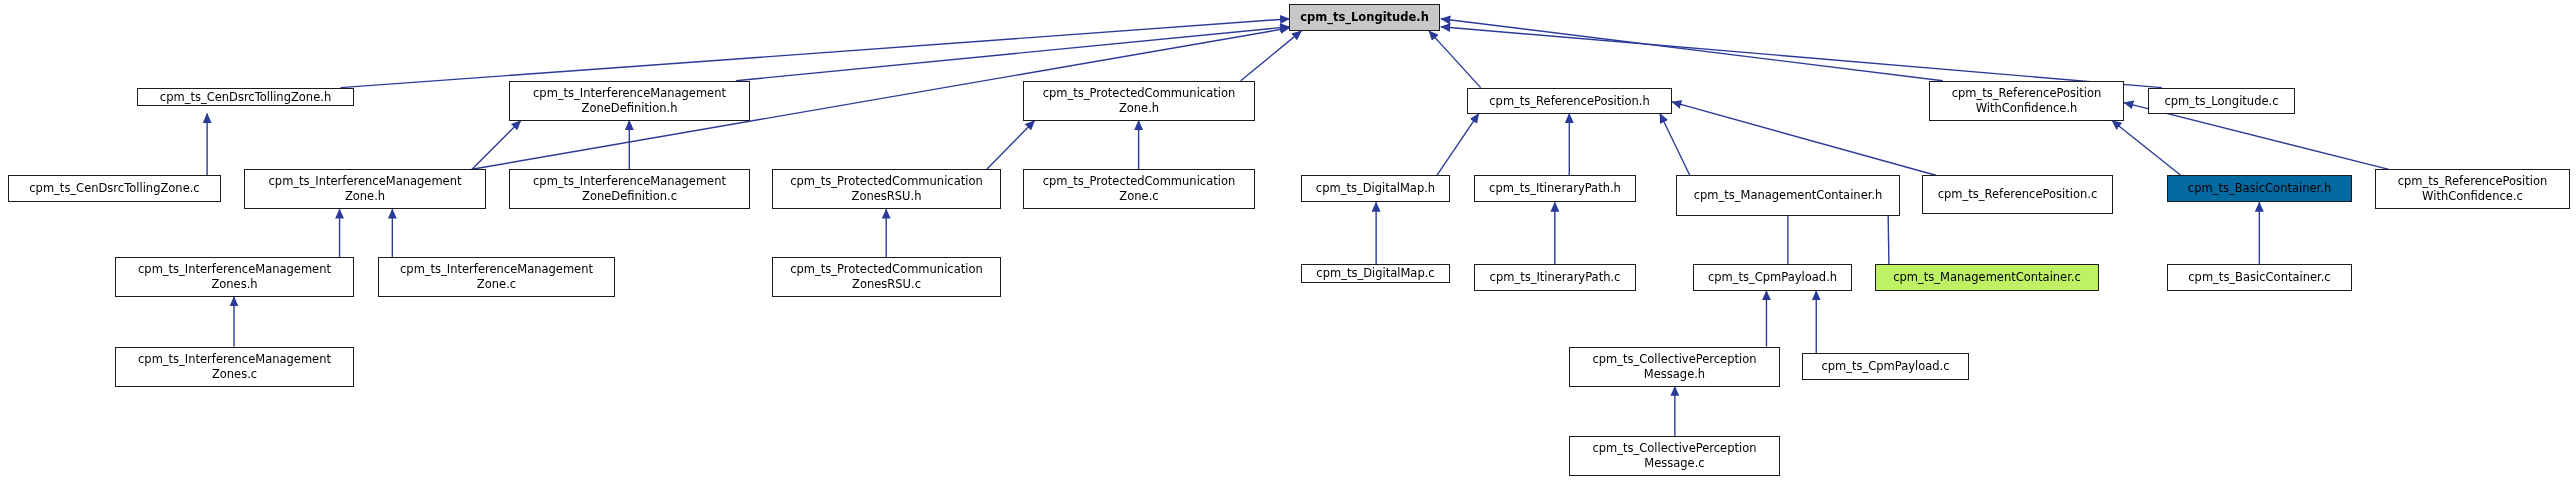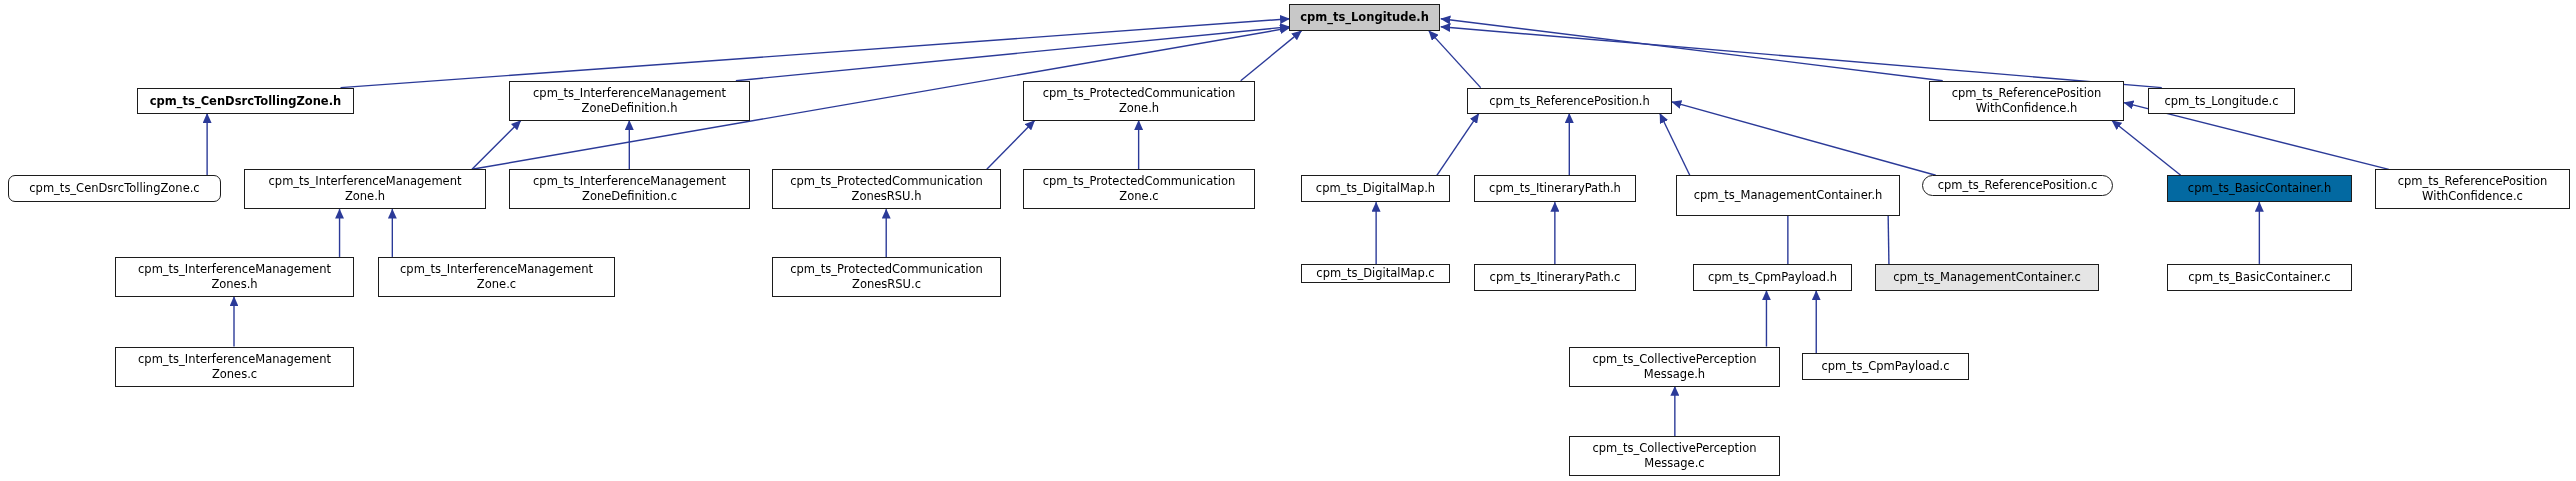--- a/index.html
+++ b/index.html
@@ -77,55 +77,55 @@
       <line x1="1795.5" y1="265" x2="1795.5" y2="203" stroke="#2b3a98" stroke-width="1.4" marker-end="url(#arrowhead)"></line>
       <line x1="1897" y1="265" x2="1896" y2="203" stroke="#2b3a98" stroke-width="1.4" marker-end="url(#arrowhead)"></line>
       <line x1="1774" y1="348" x2="1774" y2="292" stroke="#2b3a98" stroke-width="1.4" marker-end="url(#arrowhead)"></line>
       <line x1="1824" y1="355" x2="1824" y2="292" stroke="#2b3a98" stroke-width="1.4" marker-end="url(#arrowhead)"></line>
       <line x1="1682" y1="438" x2="1682" y2="388" stroke="#2b3a98" stroke-width="1.4" marker-end="url(#arrowhead)"></line>
       <line x1="2190" y1="176" x2="2121" y2="121" stroke="#2b3a98" stroke-width="1.4" marker-end="url(#arrowhead)"></line>
       <line x1="2399" y1="170" x2="2133" y2="103" stroke="#2b3a98" stroke-width="1.4" marker-end="url(#arrowhead)"></line>
       <line x1="2269" y1="265" x2="2269" y2="203" stroke="#2b3a98" stroke-width="1.4" marker-end="url(#arrowhead)"></line>
     </svg>
 <div class="node root" style="left: 1289px; top: 4px; width: 151px; height: 27px; border-color: rgb(28, 28, 28); background: rgb(200, 200, 200); color: rgb(0, 0, 0); font-weight: bold;">cpm_ts_Longitude.h</div>
-    <div class="node" style="left: 137px; top: 88px; width: 217px; height: 26px; border-color: rgb(28, 28, 28); background: rgb(255, 255, 255); color: rgb(0, 0, 0); font-weight: bold;">cpm_ts_CenDsrcTollingZone.h</div>
+    <div class="node" style="left: 137px; top: 88px; width: 217px; height: 18px; border-color: rgb(28, 28, 28); background: rgb(255, 255, 255); color: rgb(0, 0, 0);">cpm_ts_CenDsrcTollingZone.h</div>
     <div class="node" style="left: 509px; top: 81px; width: 241px; height: 40px; border-color: rgb(28, 28, 28); background: rgb(255, 255, 255); color: rgb(0, 0, 0);">cpm_ts_InterferenceManagement
 ZoneDefinition.h</div>
     <div class="node" style="left: 1023px; top: 81px; width: 232px; height: 40px; border-color: rgb(28, 28, 28); background: rgb(255, 255, 255); color: rgb(0, 0, 0);">cpm_ts_ProtectedCommunication
 Zone.h</div>
     <div class="node" style="left: 1467px; top: 88px; width: 205px; height: 26px; border-color: rgb(28, 28, 28); background: rgb(255, 255, 255); color: rgb(0, 0, 0);">cpm_ts_ReferencePosition.h</div>
     <div class="node" style="left: 1929px; top: 81px; width: 195px; height: 40px; border-color: rgb(28, 28, 28); background: rgb(255, 255, 255); color: rgb(0, 0, 0);">cpm_ts_ReferencePosition
 WithConfidence.h</div>
     <div class="node" style="left: 2148px; top: 88px; width: 147px; height: 26px; border-color: rgb(28, 28, 28); background: rgb(255, 255, 255); color: rgb(0, 0, 0);">cpm_ts_Longitude.c</div>
-    <div class="node" style="left: 8px; top: 175px; width: 213px; height: 27px; border-color: rgb(28, 28, 28); background: rgb(255, 255, 255); color: rgb(0, 0, 0); border-radius: 7px;">cpm_ts_CenDsrcTollingZone.c</div>
+    <div class="node" style="left: 8px; top: 175px; width: 213px; height: 27px; border-color: rgb(28, 28, 28); background: rgb(255, 255, 255); color: rgb(0, 0, 0);">cpm_ts_CenDsrcTollingZone.c</div>
     <div class="node" style="left: 244px; top: 169px; width: 242px; height: 40px; border-color: rgb(28, 28, 28); background: rgb(255, 255, 255); color: rgb(0, 0, 0);">cpm_ts_InterferenceManagement
 Zone.h</div>
     <div class="node" style="left: 509px; top: 169px; width: 241px; height: 40px; border-color: rgb(28, 28, 28); background: rgb(255, 255, 255); color: rgb(0, 0, 0);">cpm_ts_InterferenceManagement
 ZoneDefinition.c</div>
     <div class="node" style="left: 772px; top: 169px; width: 229px; height: 40px; border-color: rgb(28, 28, 28); background: rgb(255, 255, 255); color: rgb(0, 0, 0);">cpm_ts_ProtectedCommunication
 ZonesRSU.h</div>
     <div class="node" style="left: 1023px; top: 169px; width: 232px; height: 40px; border-color: rgb(28, 28, 28); background: rgb(255, 255, 255); color: rgb(0, 0, 0);">cpm_ts_ProtectedCommunication
 Zone.c</div>
     <div class="node" style="left: 1301px; top: 175px; width: 149px; height: 27px; border-color: rgb(28, 28, 28); background: rgb(255, 255, 255); color: rgb(0, 0, 0);">cpm_ts_DigitalMap.h</div>
     <div class="node" style="left: 1474px; top: 175px; width: 162px; height: 27px; border-color: rgb(28, 28, 28); background: rgb(255, 255, 255); color: rgb(0, 0, 0);">cpm_ts_ItineraryPath.h</div>
     <div class="node" style="left: 1676px; top: 175px; width: 224px; height: 41px; border-color: rgb(28, 28, 28); background: rgb(255, 255, 255); color: rgb(0, 0, 0);">cpm_ts_ManagementContainer.h</div>
-    <div class="node" style="left: 1922px; top: 175px; width: 191px; height: 21px; border-color: rgb(28, 28, 28); background: rgb(255, 255, 255); color: rgb(0, 0, 0); border-radius: 11px;">cpm_ts_ReferencePosition.c</div>
+    <div class="node" style="left: 1922px; top: 175px; width: 191px; height: 39px; border-color: rgb(28, 28, 28); background: rgb(255, 255, 255); color: rgb(0, 0, 0);">cpm_ts_ReferencePosition.c</div>
     <div class="node" style="left: 2167px; top: 175px; width: 185px; height: 27px; border-color: rgb(28, 28, 28); background: #0369a1; color: rgb(0, 0, 0);">cpm_ts_BasicContainer.h</div>
     <div class="node" style="left: 2375px; top: 169px; width: 195px; height: 40px; border-color: rgb(28, 28, 28); background: rgb(255, 255, 255); color: rgb(0, 0, 0);">cpm_ts_ReferencePosition
 WithConfidence.c</div>
     <div class="node" style="left: 115px; top: 257px; width: 239px; height: 40px; border-color: rgb(28, 28, 28); background: rgb(255, 255, 255); color: rgb(0, 0, 0);">cpm_ts_InterferenceManagement
 Zones.h</div>
     <div class="node" style="left: 378px; top: 257px; width: 237px; height: 40px; border-color: rgb(28, 28, 28); background: rgb(255, 255, 255); color: rgb(0, 0, 0);">cpm_ts_InterferenceManagement
 Zone.c</div>
     <div class="node" style="left: 772px; top: 257px; width: 229px; height: 40px; border-color: rgb(28, 28, 28); background: rgb(255, 255, 255); color: rgb(0, 0, 0);">cpm_ts_ProtectedCommunication
 ZonesRSU.c</div>
     <div class="node" style="left: 1301px; top: 264px; width: 149px; height: 19px; border-color: rgb(28, 28, 28); background: rgb(255, 255, 255); color: rgb(0, 0, 0);">cpm_ts_DigitalMap.c</div>
     <div class="node" style="left: 1474px; top: 264px; width: 162px; height: 27px; border-color: rgb(28, 28, 28); background: rgb(255, 255, 255); color: rgb(0, 0, 0);">cpm_ts_ItineraryPath.c</div>
     <div class="node" style="left: 1693px; top: 264px; width: 159px; height: 27px; border-color: rgb(28, 28, 28); background: rgb(255, 255, 255); color: rgb(0, 0, 0);">cpm_ts_CpmPayload.h</div>
-    <div class="node" style="left: 1875px; top: 264px; width: 224px; height: 27px; border-color: rgb(28, 28, 28); background: #e5e5e5; color: rgb(0, 0, 0);">cpm_ts_ManagementContainer.c</div>
+    <div class="node" style="left: 1875px; top: 264px; width: 224px; height: 27px; border-color: rgb(28, 28, 28); background: #bef264; color: rgb(0, 0, 0);">cpm_ts_ManagementContainer.c</div>
     <div class="node" style="left: 2167px; top: 264px; width: 185px; height: 27px; border-color: rgb(28, 28, 28); background: rgb(255, 255, 255); color: rgb(0, 0, 0);">cpm_ts_BasicContainer.c</div>
     <div class="node" style="left: 115px; top: 347px; width: 239px; height: 40px; border-color: rgb(28, 28, 28); background: rgb(255, 255, 255); color: rgb(0, 0, 0);">cpm_ts_InterferenceManagement
 Zones.c</div>
     <div class="node" style="left: 1569px; top: 347px; width: 211px; height: 40px; border-color: rgb(28, 28, 28); background: rgb(255, 255, 255); color: rgb(0, 0, 0);">cpm_ts_CollectivePerception
 Message.h</div>
     <div class="node" style="left: 1802px; top: 353px; width: 167px; height: 27px; border-color: rgb(28, 28, 28); background: rgb(255, 255, 255); color: rgb(0, 0, 0);">cpm_ts_CpmPayload.c</div>
     <div class="node" style="left: 1569px; top: 436px; width: 211px; height: 40px; border-color: rgb(28, 28, 28); background: rgb(255, 255, 255); color: rgb(0, 0, 0);">cpm_ts_CollectivePerception
 Message.c</div>
   </div>
 

